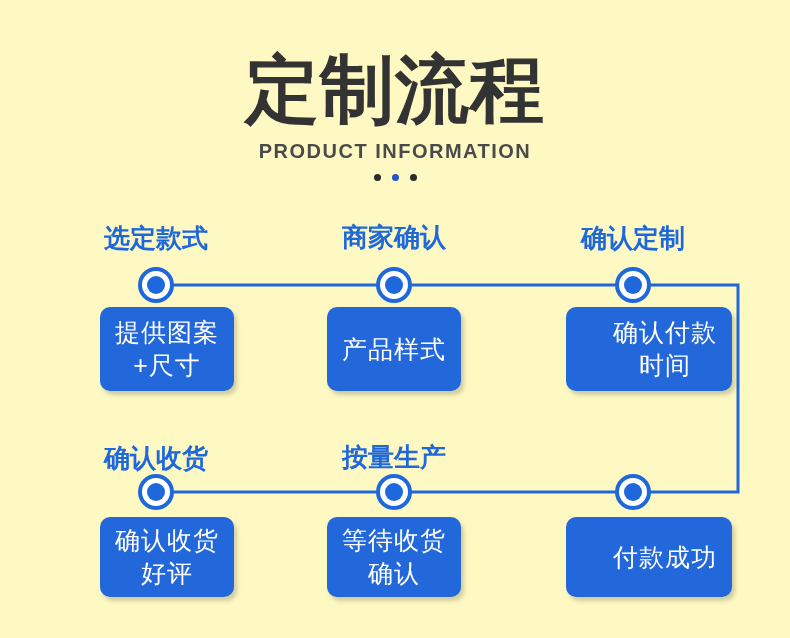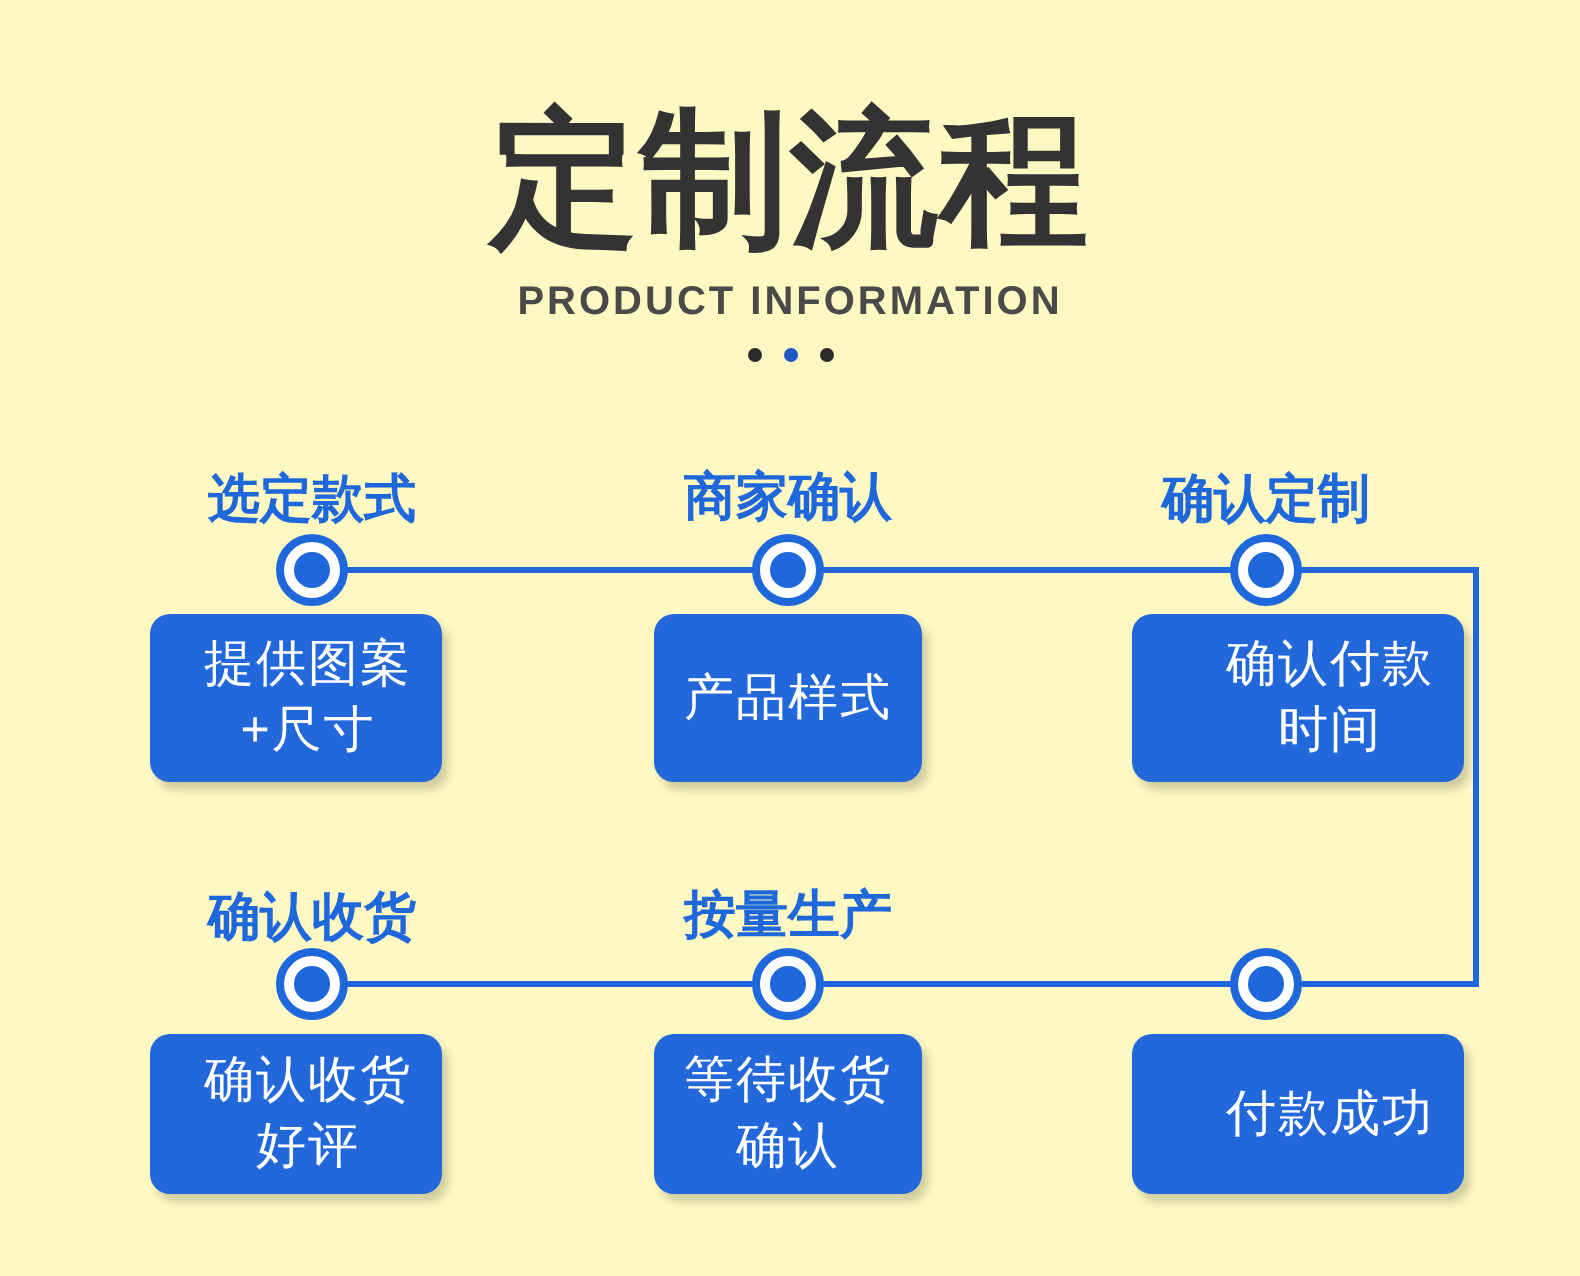--- a/index.html
+++ b/index.html
@@ -77,35 +77,35 @@
     border-radius:10px;
     box-shadow:3px 4px 4px rgba(0,0,0,0.18);
     display:flex;align-items:center;justify-content:center;
     color:#ffffff;
     font-size:25px;line-height:33px;
     text-align:center;
     white-space:pre-line;
     letter-spacing:1px;
   }
   
-  .lbl-r1{top:235px;text-align:center;}
+  .lbl-r1{top:224px;text-align:center;}
   .lbl-r2{top:444px;}
   .lbl-c1{left:46px;}   
   .lbl-c2{left:284px;font-family:Liberation Serif, serif;}  
   .lbl-c3{left:523px;}  
 
   .node-r1{top:267px;}
   .node-r2{top:474px;}
   .node-c1{left:138px;}
   .node-c2{left:376px;}
   .node-c3{left:615px;}
 
   .box-r1{top:307px;height:84px;}
   .box-r2{top:517px;height:80px;}
-  .box-c1{left:75px;padding-left:12px;}
+  .box-c1{left:100px;}
   .box-c2{left:327px;}
   .box-c3{left:566px;padding-left:32px;}
 </style>
 </head>
 <body>
 
 <div class="page">
 
   <div class="title">定制流程</div>
   <div class="subtitle">PRODUCT INFORMATION</div>

